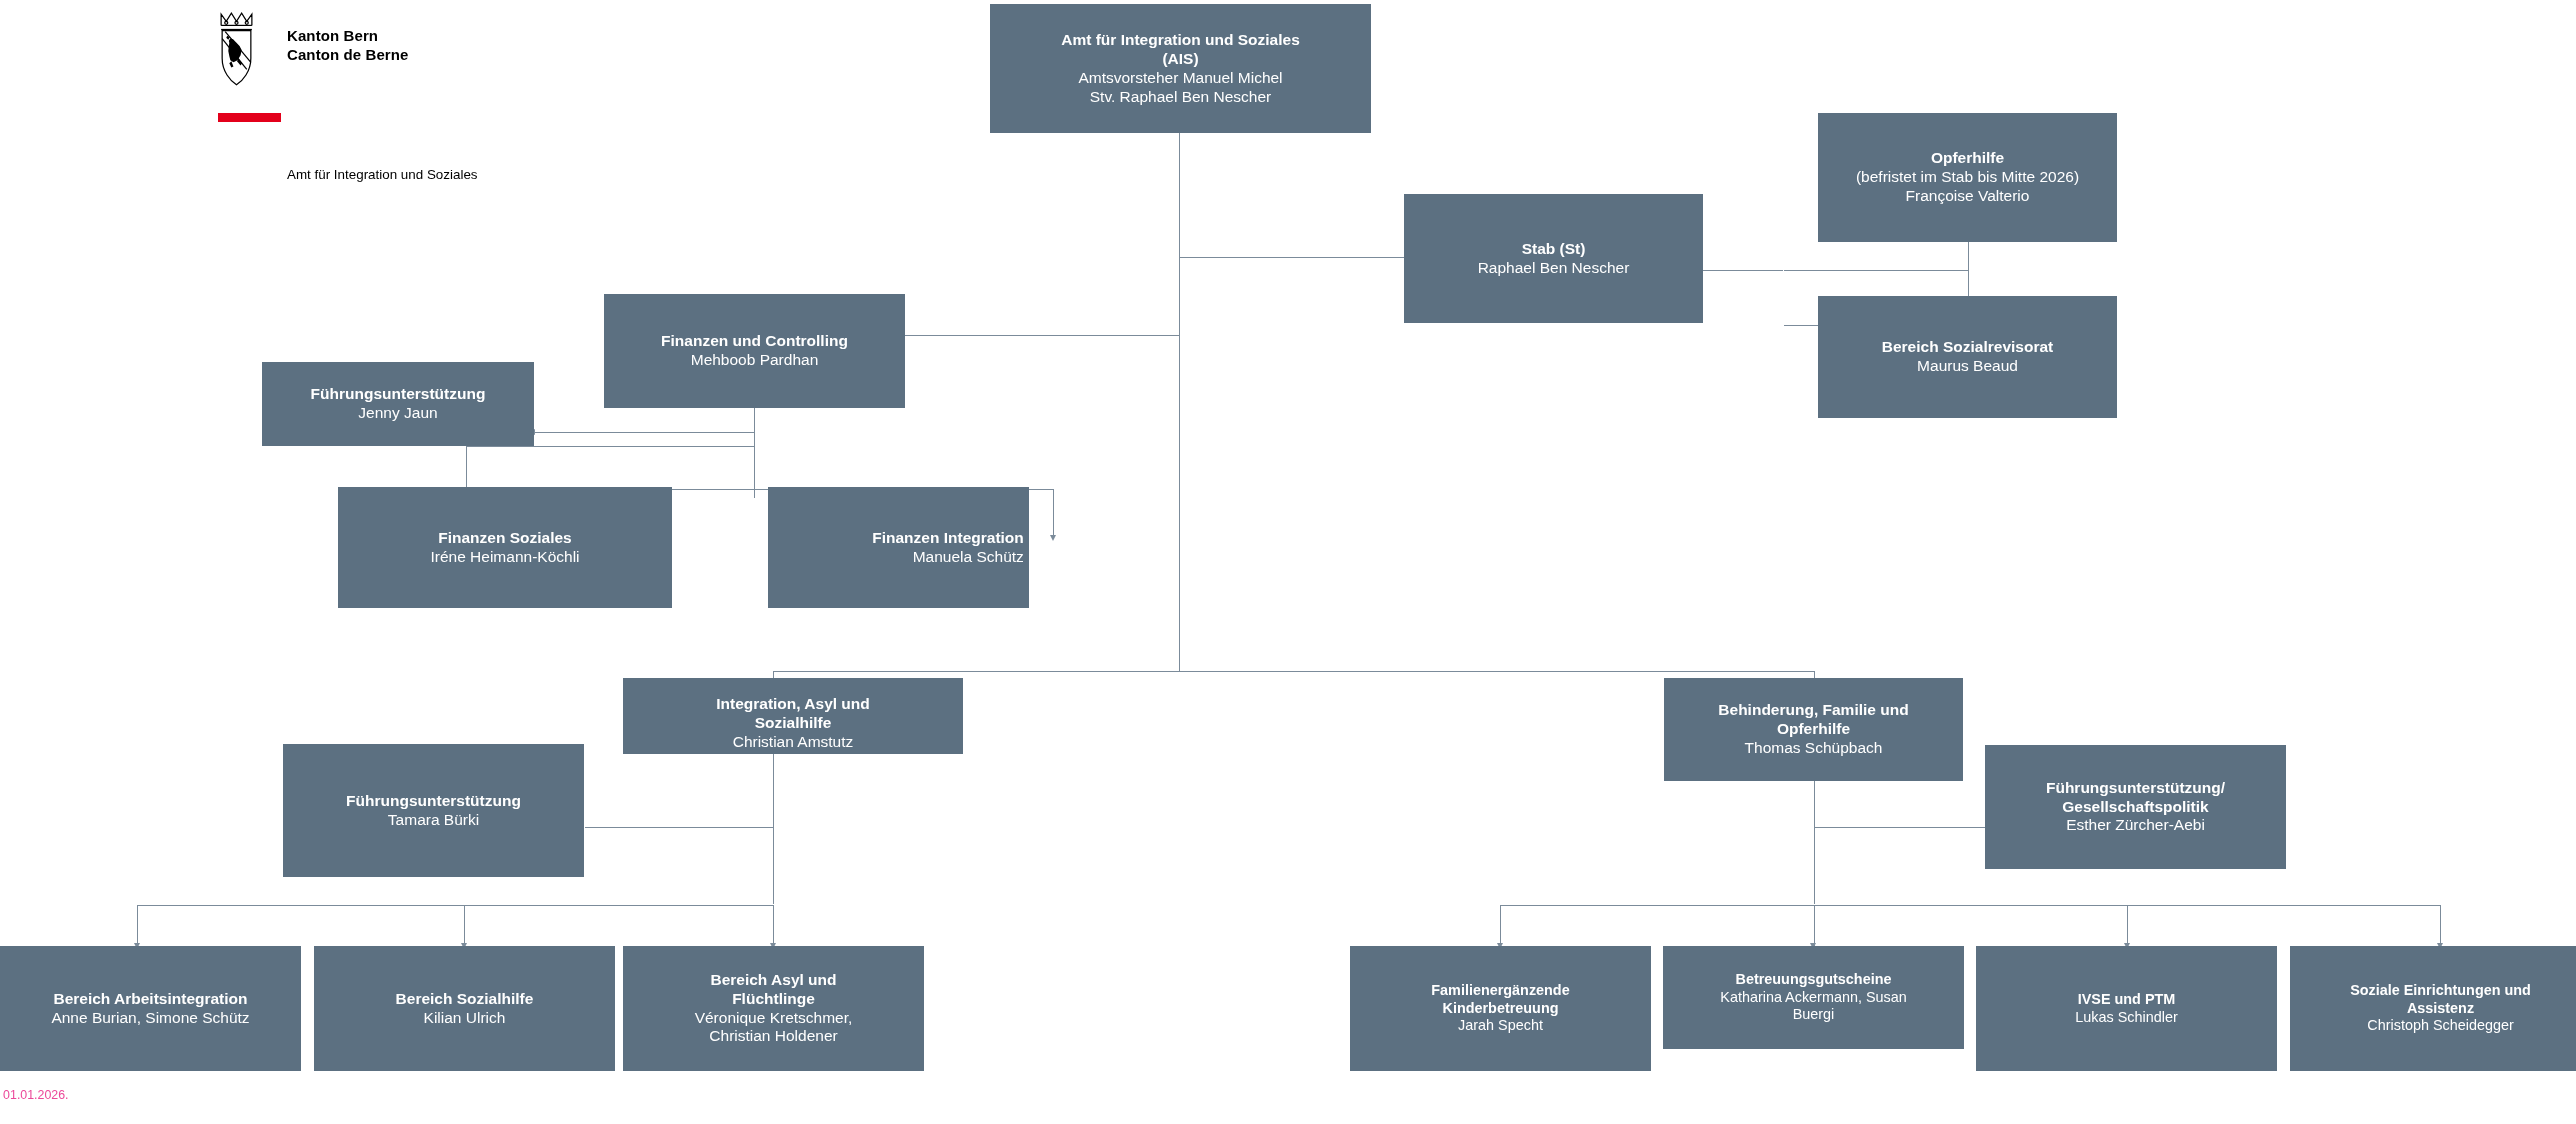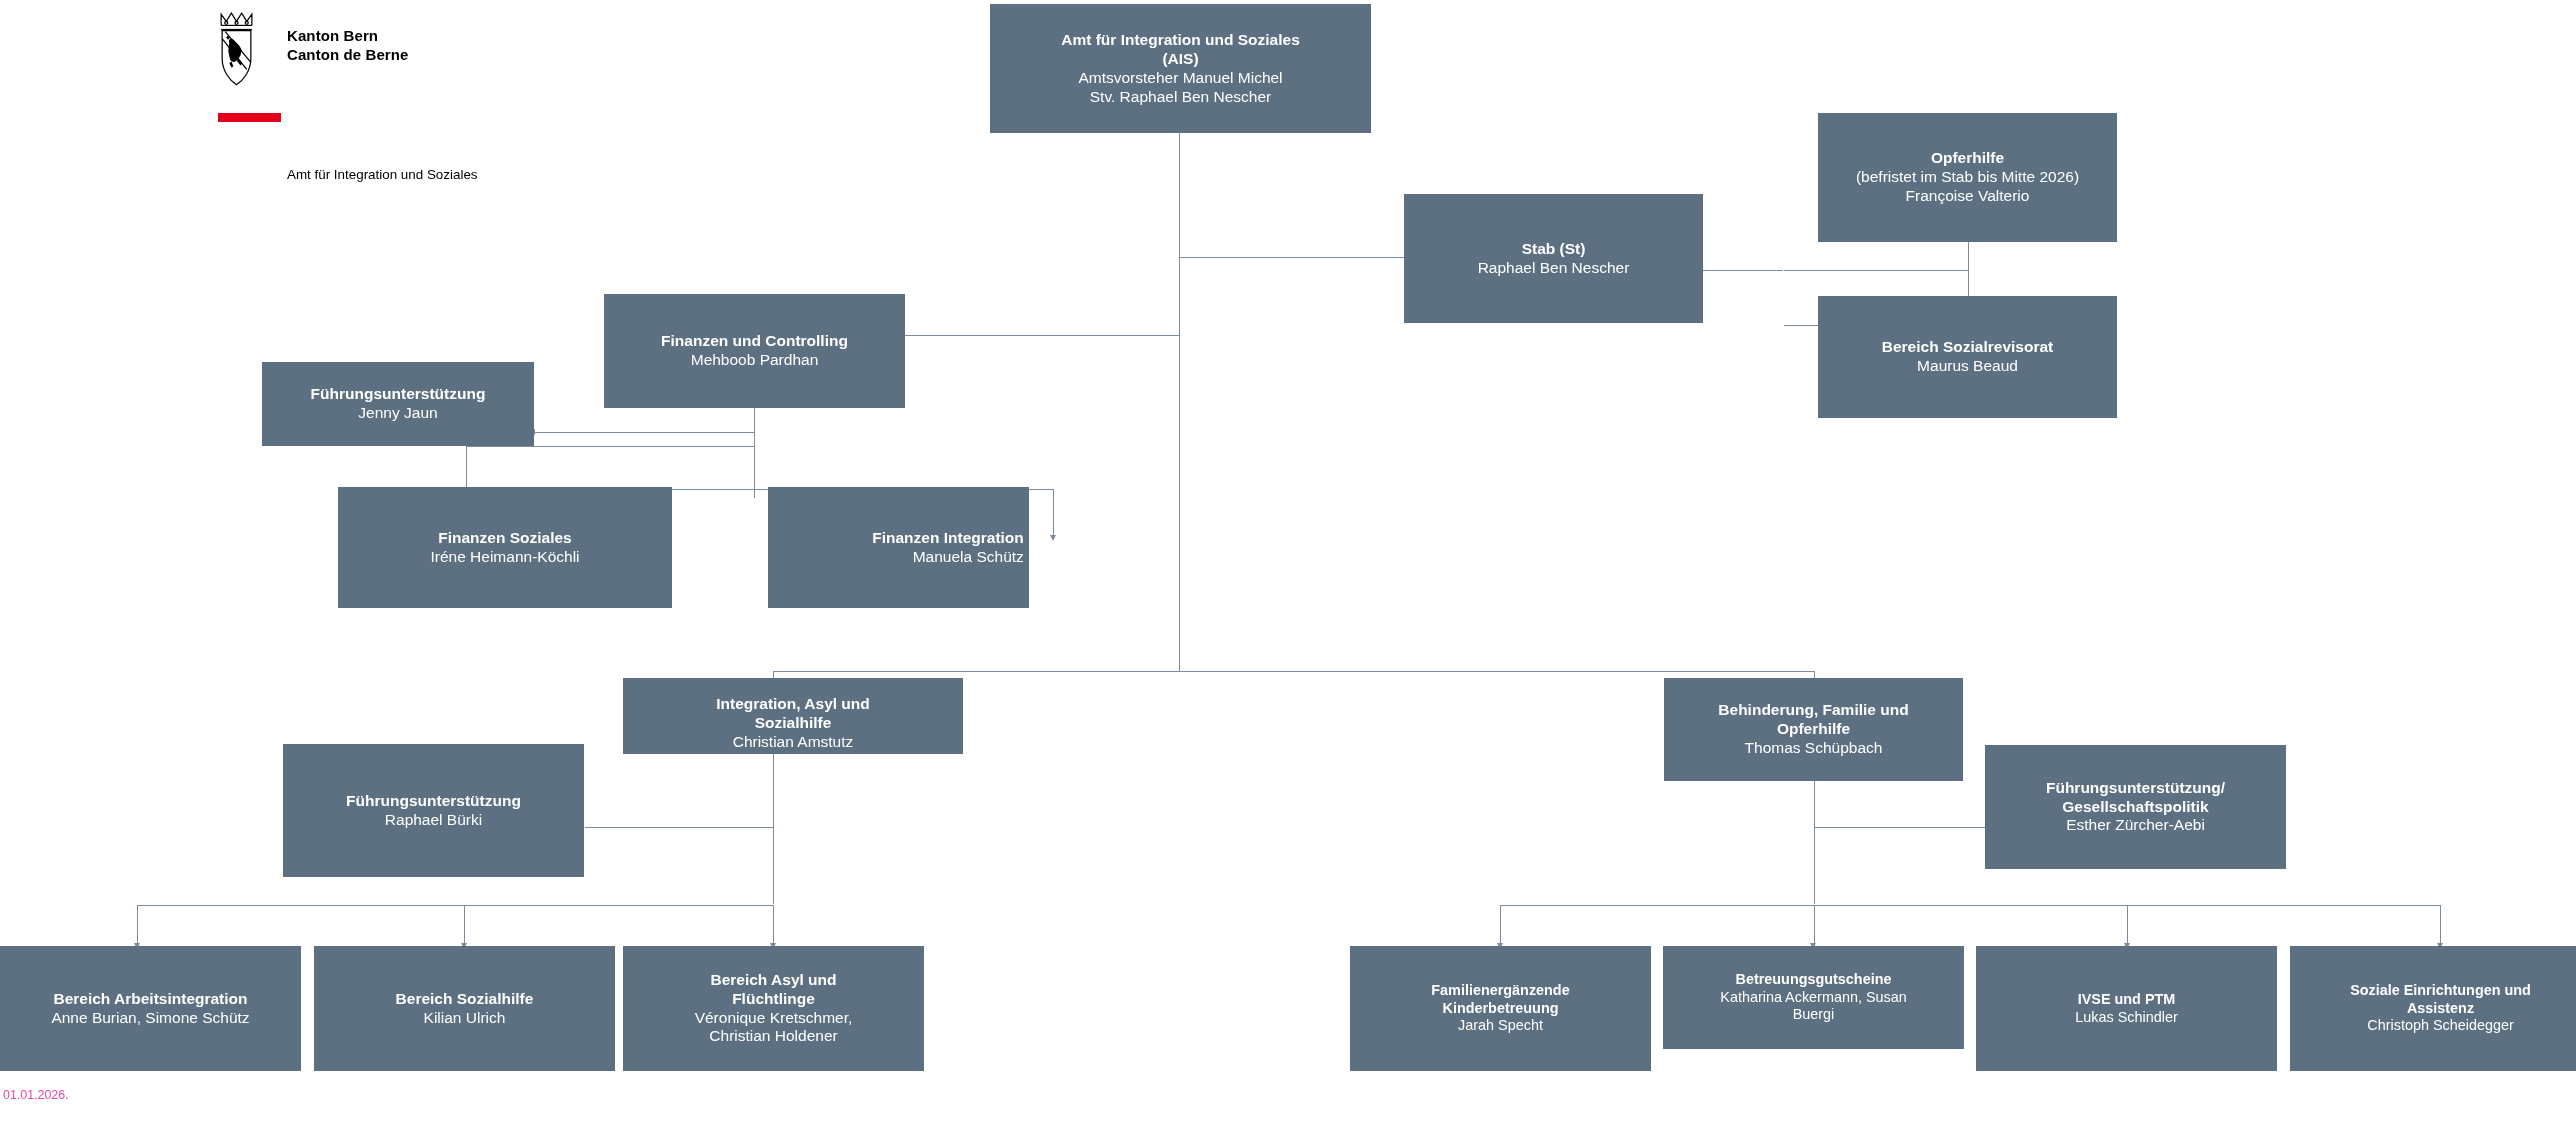--- a/index.html
+++ b/index.html
@@ -271,21 +271,21 @@
   </div>
 
   <div class="node" style="left:623px; top:678px; width:340px; height:76px; justify-content:flex-end;">
     <div class="title">Integration, Asyl und</div>
     <div class="title">Sozialhilfe</div>
     <div class="person">Christian Amstutz</div>
   </div>
 
   <div class="node" style="left:283px; top:744px; width:301px; height:133px;">
     <div class="title">Führungsunterstützung</div>
-    <div class="person">Raphael Bürki</div>
+    <div class="person">Tamara Bürki</div>
   </div>
 
   <div class="node" style="left:0px; top:946px; width:301px; height:125px;">
     <div class="title">Bereich Arbeitsintegration</div>
     <div class="person">Anne Burian, Simone Schütz</div>
   </div>
 
   <div class="node" style="left:623px; top:946px; width:301px; height:125px;">
     <div class="title">Bereich Asyl und</div>
     <div class="title">Flüchtlinge</div>

